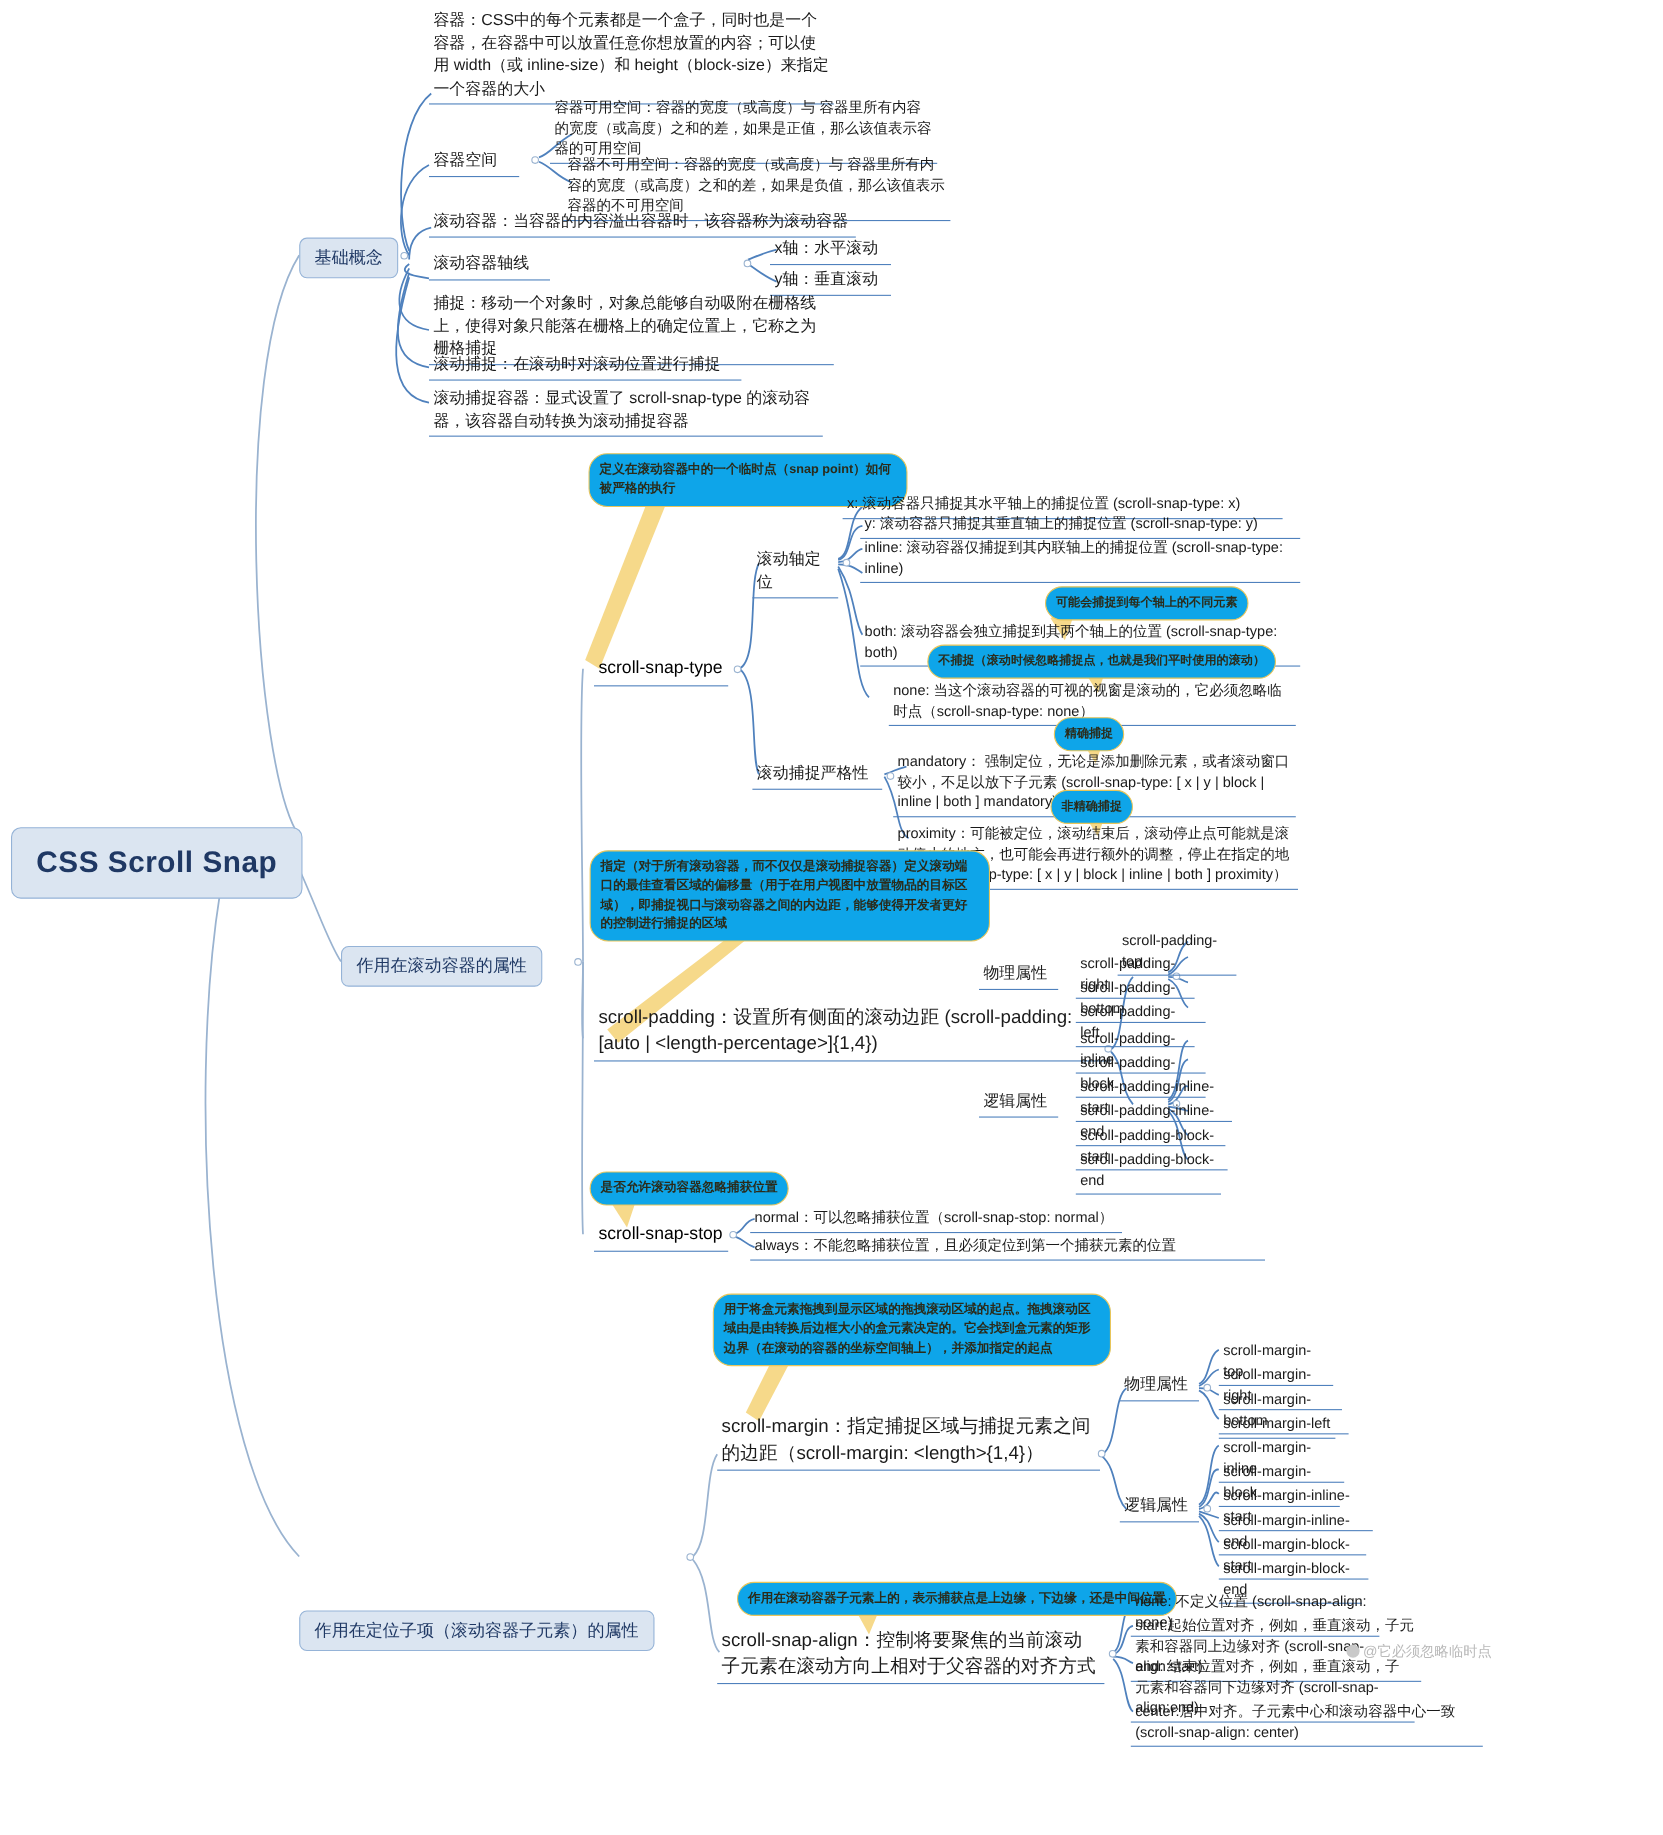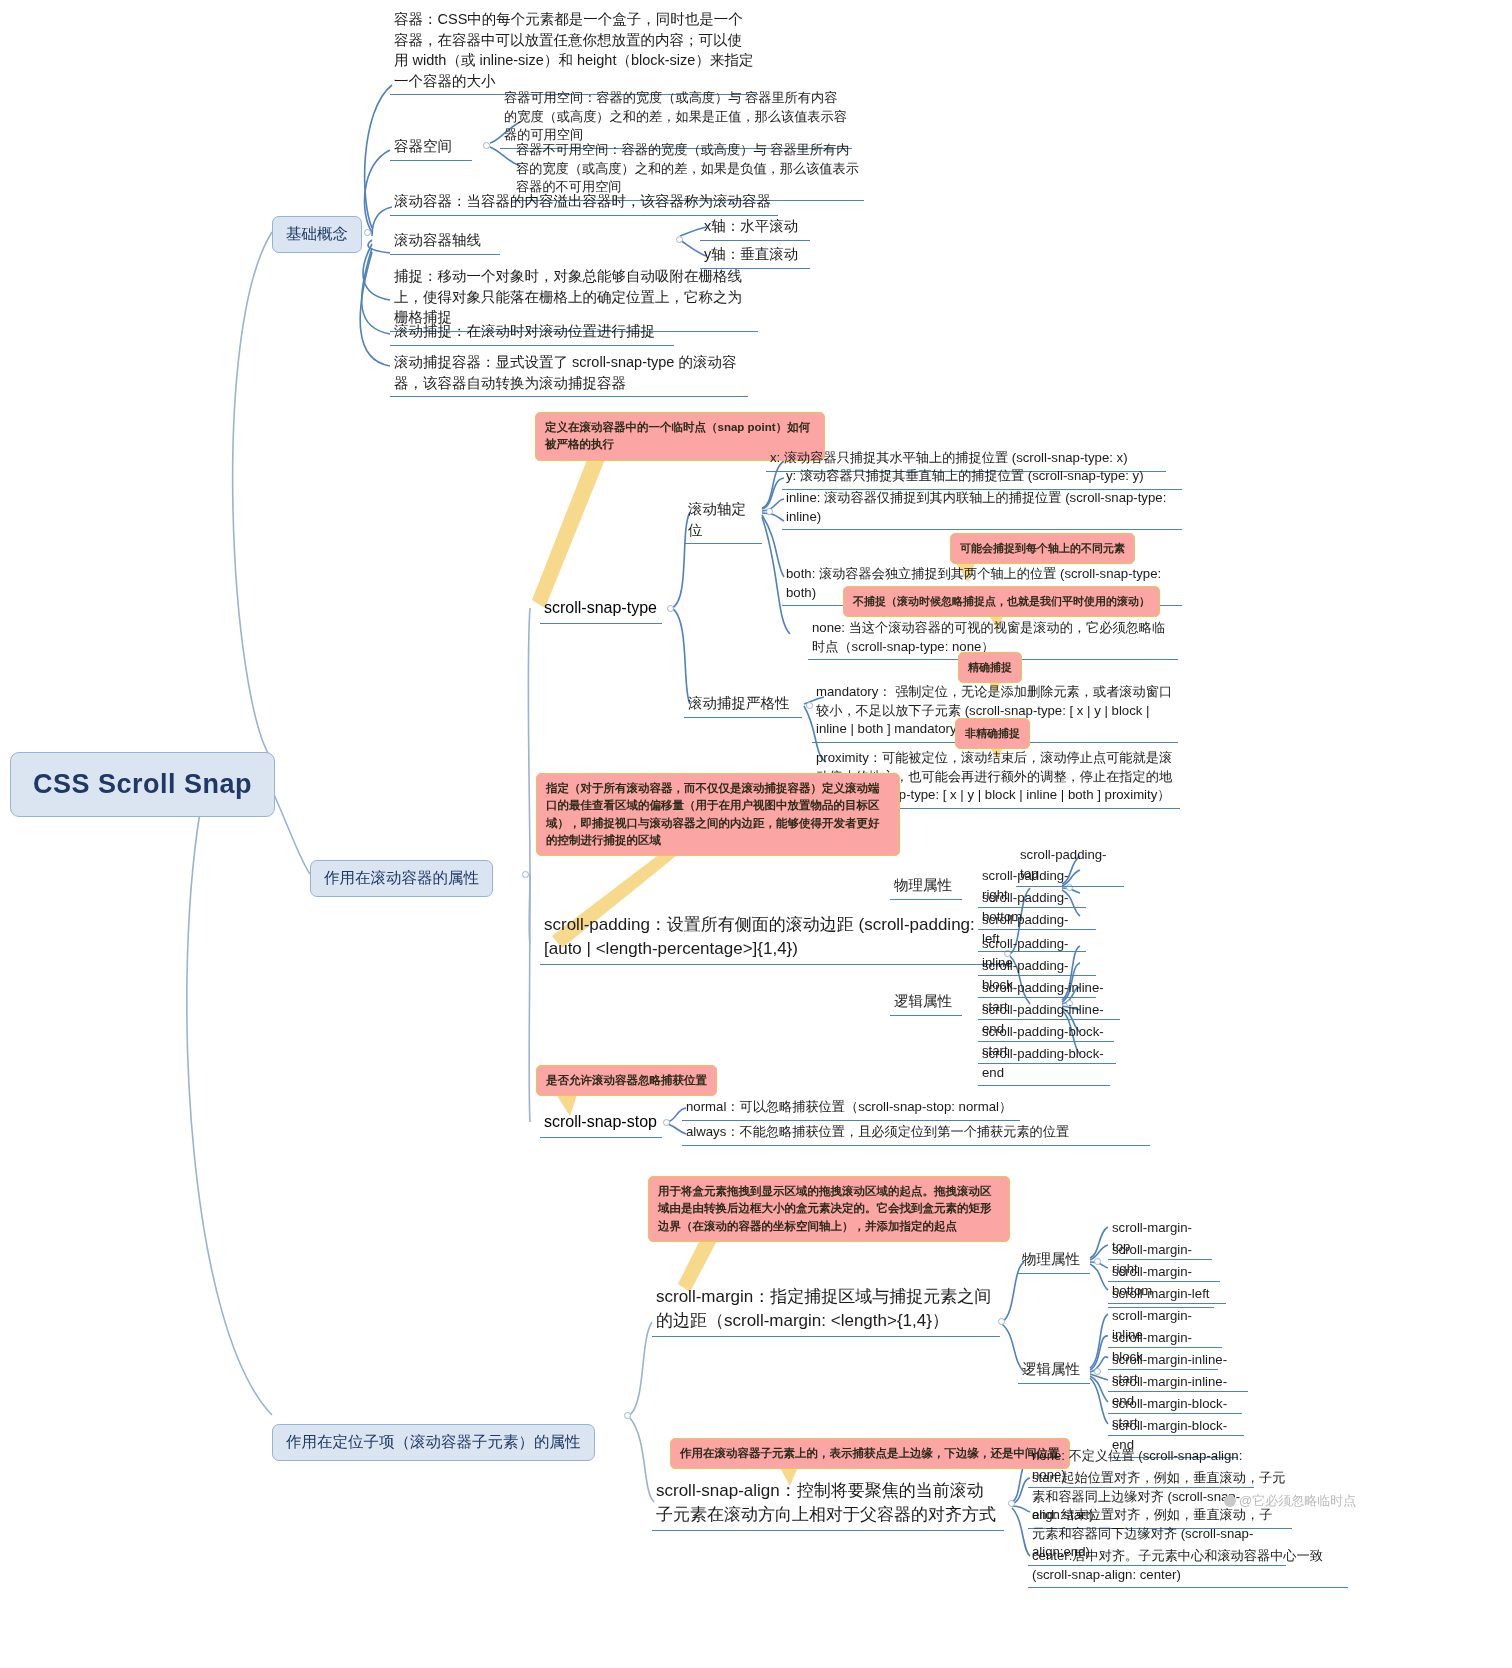--- a/index.html
+++ b/index.html
@@ -48,23 +48,23 @@
     color:#1a1a1a;
     padding:1px 4px 3px 4px;
     border-bottom:1.8px solid #4f81bd;
   }
   .txt.sm { font-size:13.2px; }
   .txt.hd { font-size:16px; color:#000; }
   .txt.big { font-size:17px; }
 
   
   .note {
-    background:#fca5a5;
+    background:#0ea5e9;
     border:1.1px solid #e8c55a;
-    border-radius:5px;
+    border-radius:17px;
     padding:6px 9px;
     font-size:11.5px;
     line-height:1.5;
     color:#2b2b1a;
     font-weight:bold;
   }
   .note.n2 { font-size:11px; }
 
   .watermark {
     position:absolute;
@@ -278,21 +278,21 @@
 <div class="node txt sm" style="left:978px; top:1044px; width:132px;">scroll-padding-block-end</div>
 
 <div class="node note" style="left:536px; top:1065px;">是否允许滚动容器忽略捕获位置</div>
 
 <div class="node txt hd" style="left:540px; top:1110px; width:122px;">scroll-snap-stop</div>
 <span class="bullet" style="left:663px; top:1119px;"></span>
 
 <div class="node txt sm" style="left:682px; top:1097px; width:338px;">normal：可以忽略捕获位置（scroll-snap-stop: normal）</div>
 <div class="node txt sm" style="left:682px; top:1122px; width:468px;">always：不能忽略捕获位置，且必须定位到第一个捕获元素的位置</div>
 
-<div class="node l1" style="left:272px; top:1424px;">作用在定位子项（滚动容器子元素）的属性</div>
+<div class="node l1" style="left:272px; top:1464px;">作用在定位子项（滚动容器子元素）的属性</div>
 <span class="bullet" style="left:624px; top:1412px;"></span>
 
 <div class="node note" style="left:648px; top:1176px; width:362px;">用于将盒元素拖拽到显示区域的拖拽滚动区域的起点。拖拽滚动区域由是由转换后边框大小的盒元素决定的。它会找到盒元素的矩形边界（在滚动的容器的坐标空间轴上），并添加指定的起点</div>
 
 <div class="node txt big" style="left:652px; top:1284px; width:348px;">scroll-margin：指定捕捉区域与捕捉元素之间的边距（scroll-margin: &lt;length&gt;{1,4}）</div>
 <span class="bullet" style="left:998px; top:1318px;"></span>
 
 <div class="node txt" style="left:1018px; top:1248px; width:72px;">物理属性</div>
 <span class="bullet" style="left:1094px; top:1258px;"></span>
 

